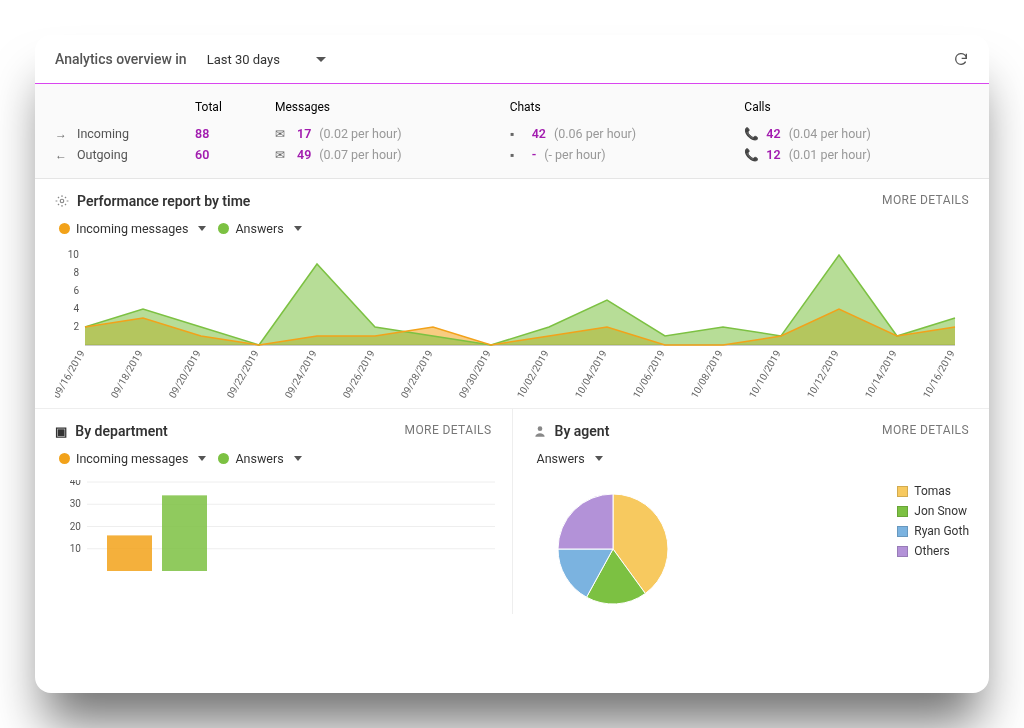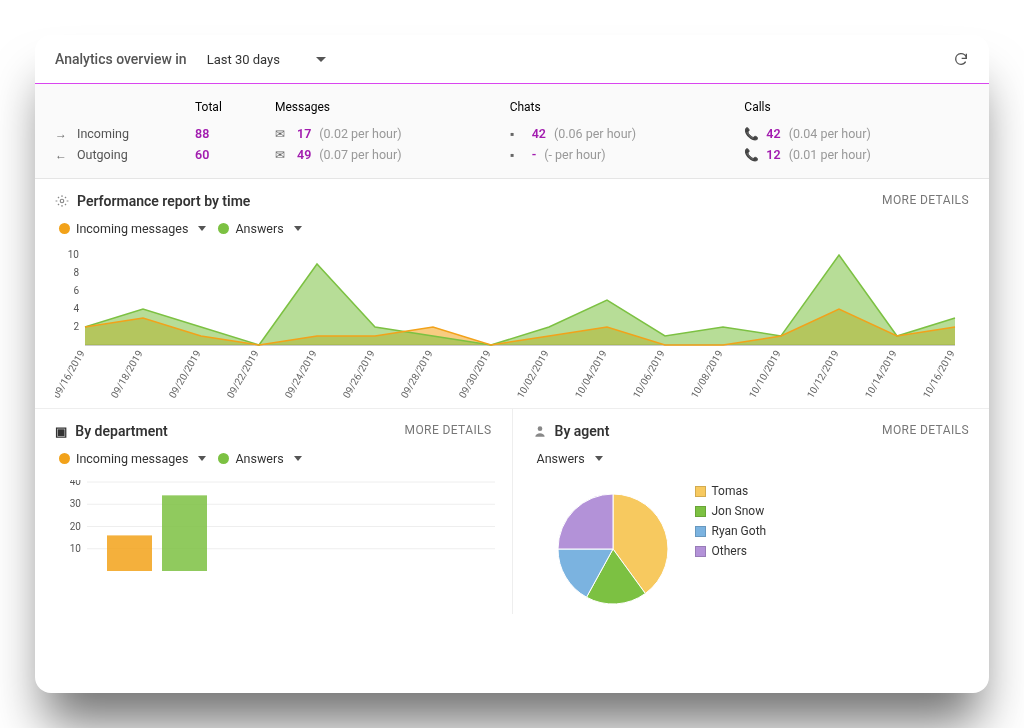--- a/index.html
+++ b/index.html
@@ -25,21 +25,21 @@
   .more { margin-left:auto; font-size:12px; letter-spacing:0.4px; color:#777; cursor:pointer; }
   .legend { display:flex; gap:12px; align-items:center; padding:6px 20px 10px 20px; font-size:12.5px; color:#333; margin-left:4px; }
   .legend .item { display:flex; align-items:center; gap:6px; cursor:pointer; }
   .legend .dot { width:11px; height:11px; border-radius:50%; }
   .legend .arrow-down { width:0; height:0; border-left:4px solid transparent; border-right:4px solid transparent; border-top:5px solid #555; margin-left:4px; }
   .chart-area { padding:4px 20px 8px 20px; }
   svg { display:block; }
   .lower { display:flex; border-top:1px solid #eee; }
   .lower .half { flex:1; min-width:0; }
   .lower .half:first-child { border-right:1px solid #eee; }
-  .pie-wrap { display:flex; gap:12px; padding:8px 20px 0 20px; align-items:flex-start; }
+  .pie-wrap { display:flex; gap:12px; padding:8px 20px 0 20px; align-items:flex-start;justify-content:space-between; }
   .pie-legend { display:flex; flex-direction:column; gap:6px; font-size:12px; color:#333; }
   .pie-legend .row { display:flex; align-items:center; gap:6px; }
   .pie-legend .sw { width:11px; height:11px; border:1px solid rgba(0,0,0,0.15); }
   .axis-text { font-size:10px; fill:#666; }
   .axis-tick { font-size:10px; fill:#555; }
   .grid-line { stroke:#eee; stroke-width:1; }
 </style>
 </head>
 <body>
 

